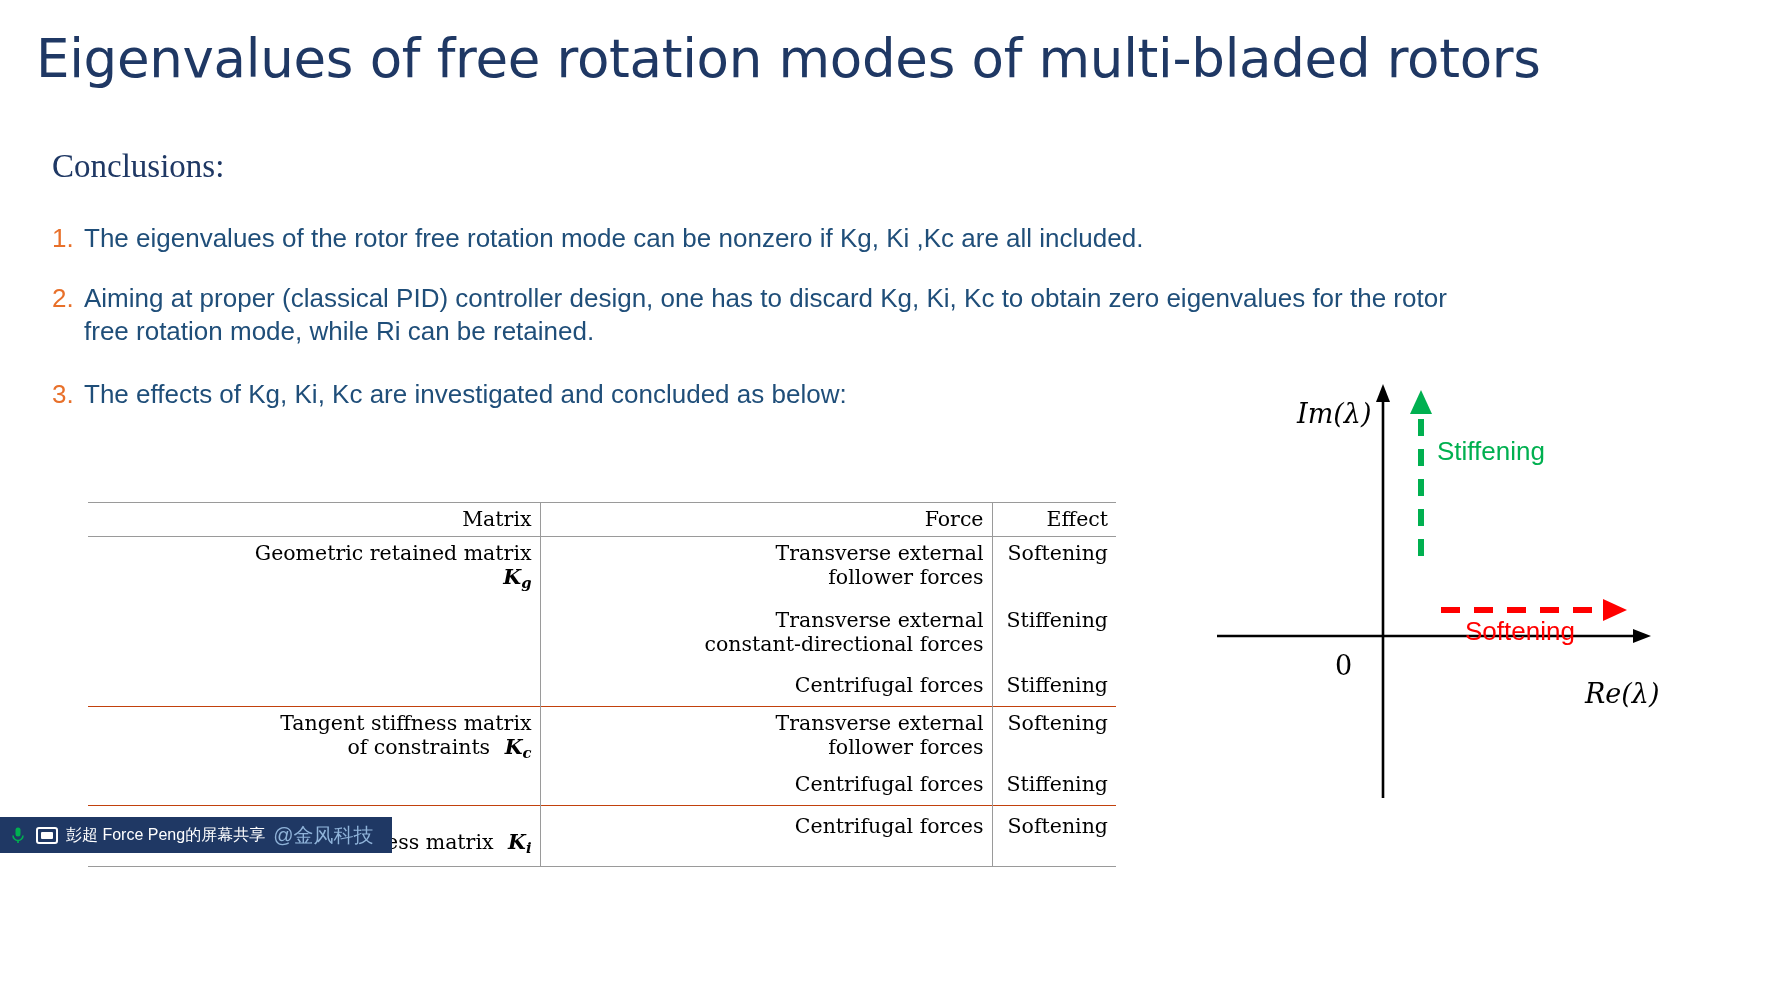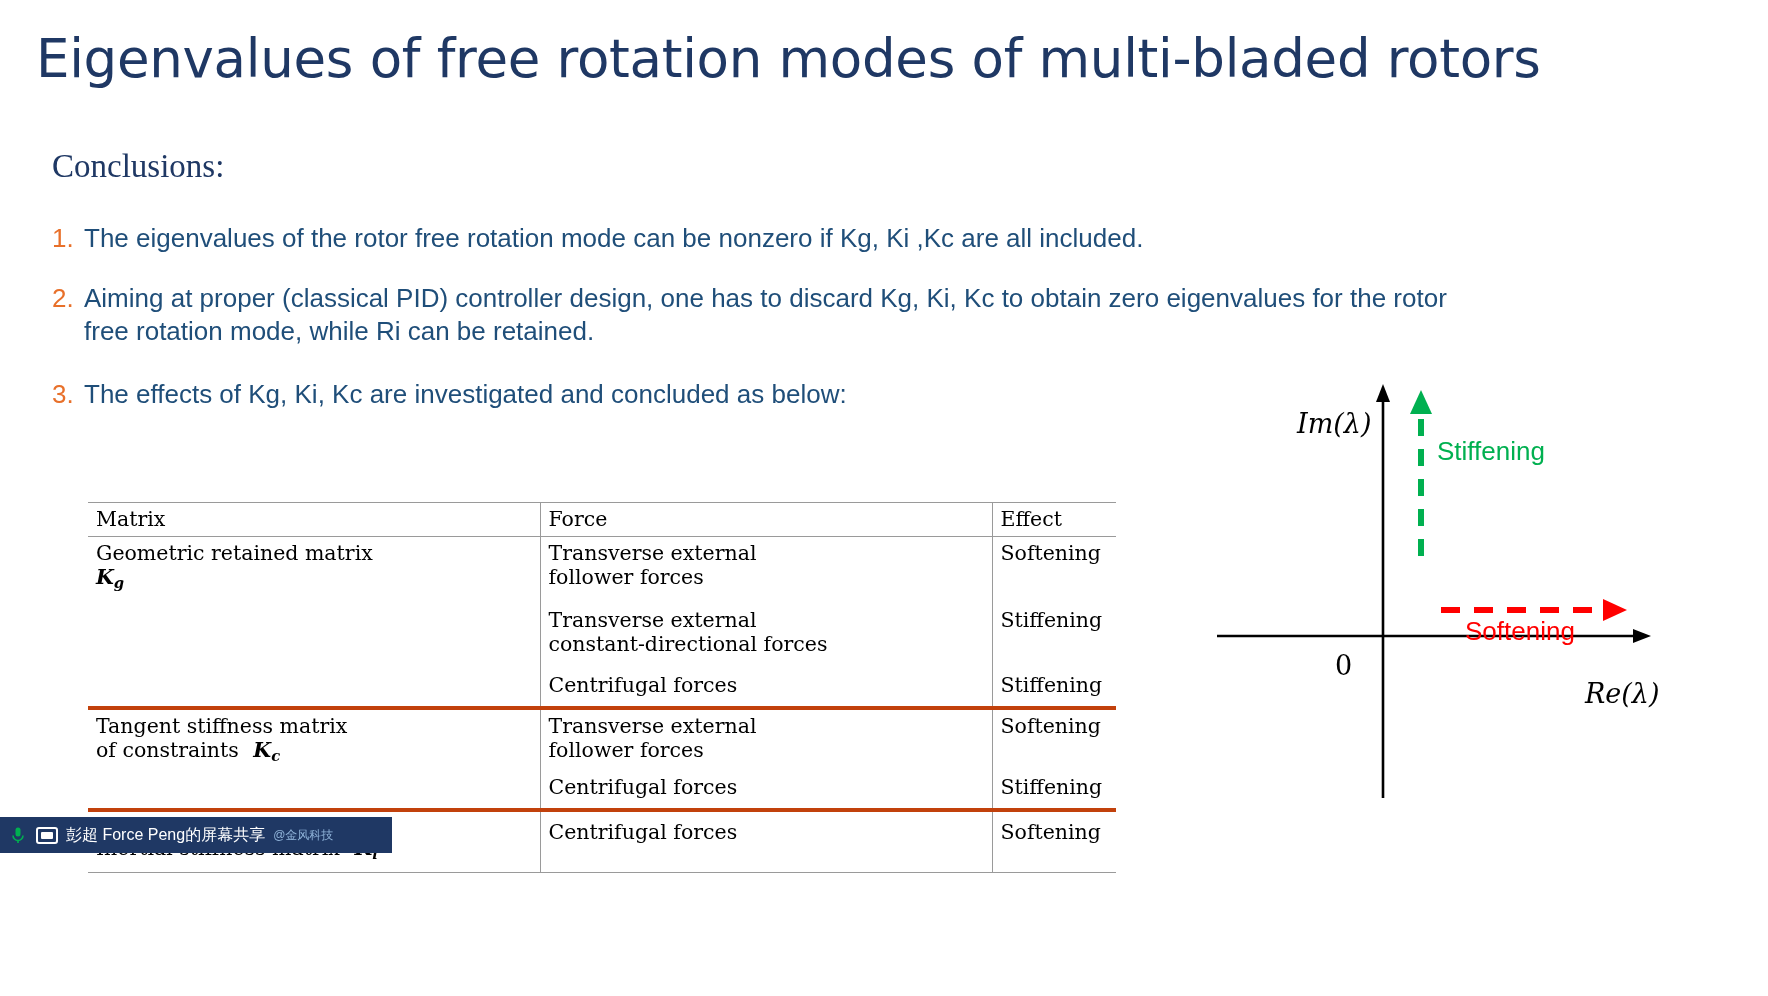--- a/index.html
+++ b/index.html
@@ -74,33 +74,33 @@
   table.matrix-table {
     border-collapse: collapse;
     width: 1028px;
     font-family: "DejaVu Serif", serif;
     font-size: 20.5px;
     color: #000000;
   }
   table.matrix-table td, table.matrix-table th {
     padding: 4px 8px 5px 8px;
     vertical-align: top;
-    text-align: left;
+    text-align: right;
     font-weight: normal;
   }
   .col-a { width: 452px; }
   .col-b { width: 452px; }
   .col-c { width: 124px; }
   .hrow td {
     border-bottom: 1px solid #9a9a9a;
     padding-top: 7px;
     padding-bottom: 7px;
   }
   .toprule td { border-top: 1px solid #9a9a9a; }
-  .grouprule td { border-top: 4px solid #c2410c; }
+  .grouprule td { border-top: 1px solid #c2410c; }
   .vsep-l { border-left: 1px solid #9a9a9a; }
   .cellpad { padding-left: 12px; }
   .sub { font-size: 0.72em; vertical-align: -0.28em; }
   .bold-italic-k {
     font-family: "DejaVu Serif", serif;
     font-weight: bold;
     font-style: italic;
   }
   .nowrapcell { white-space: nowrap; }
 
@@ -109,21 +109,21 @@
     position: absolute;
     left: 1215px;
     top: 378px;
     width: 520px;
     height: 520px;
   }
   .diagram svg { display: block; }
   .lbl-im {
     position: absolute;
     left: 82px;
-    top: 30px;
+    top: 20px;
     font-family: "DejaVu Serif", serif;
     font-style: italic;
     font-size: 27px;
     color: #000;
     white-space: nowrap;
     text-align: right;
   }
   .lbl-re {
     position: absolute;
     left: 370px;
@@ -194,21 +194,21 @@
     border-radius: 1px;
   }
   .sharebar .sharetext {
     color: #ffffff;
     font-size: 16px;
     white-space: nowrap;
     font-family: "Liberation Sans", sans-serif;
   }
   .sharebar .owner {
     color: #8FB3D9;
-    font-size: 12px;
+    font-size: 20px;
     white-space: nowrap;
   }
 </style>
 </head>
 <body>
 
 <div class="slide">
 
   <div class="title">Eigenvalues of free rotation modes of multi-bladed rotors</div>
 

